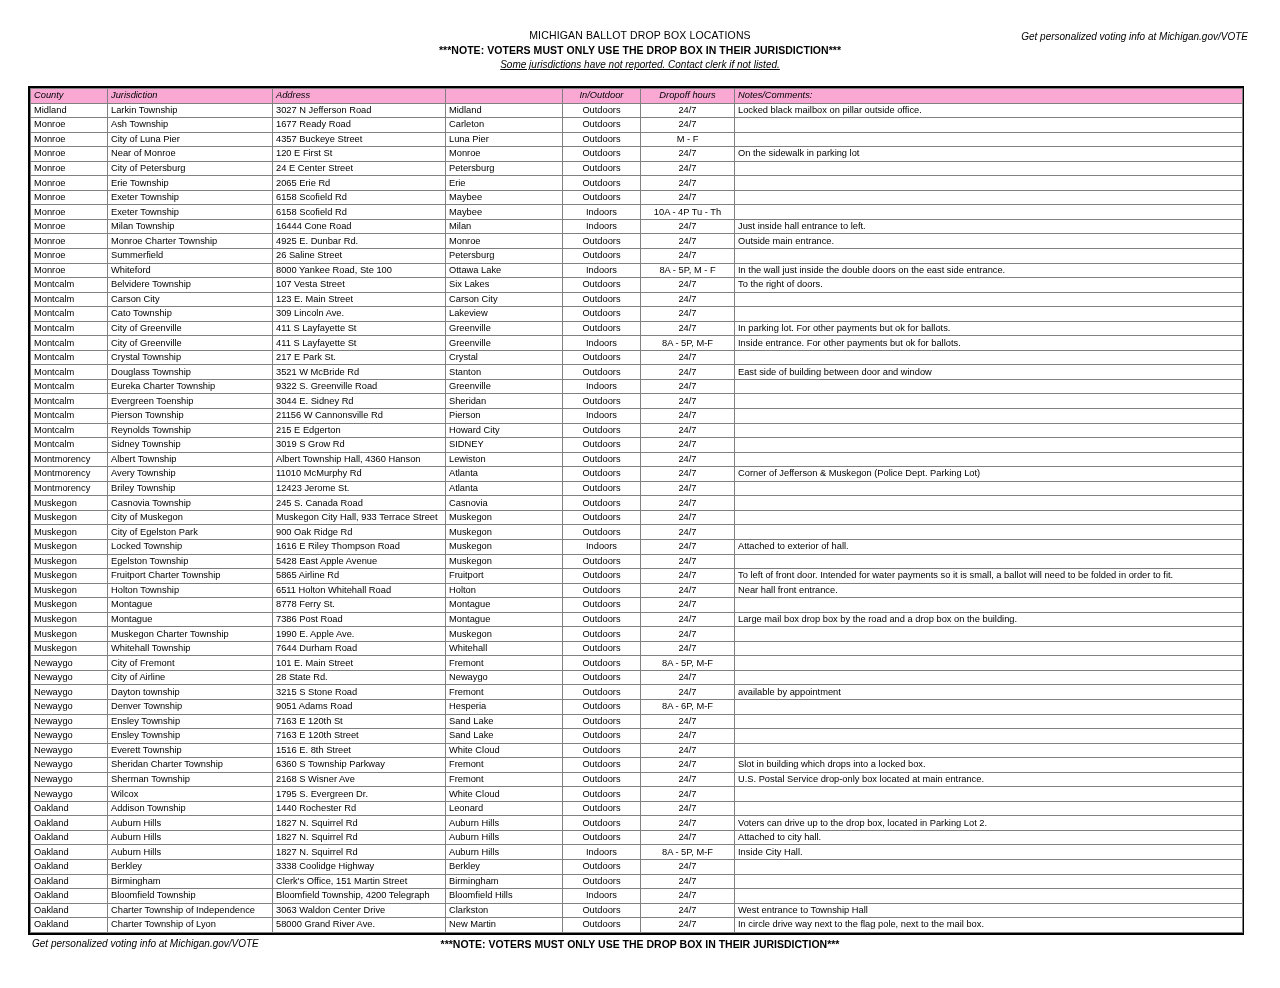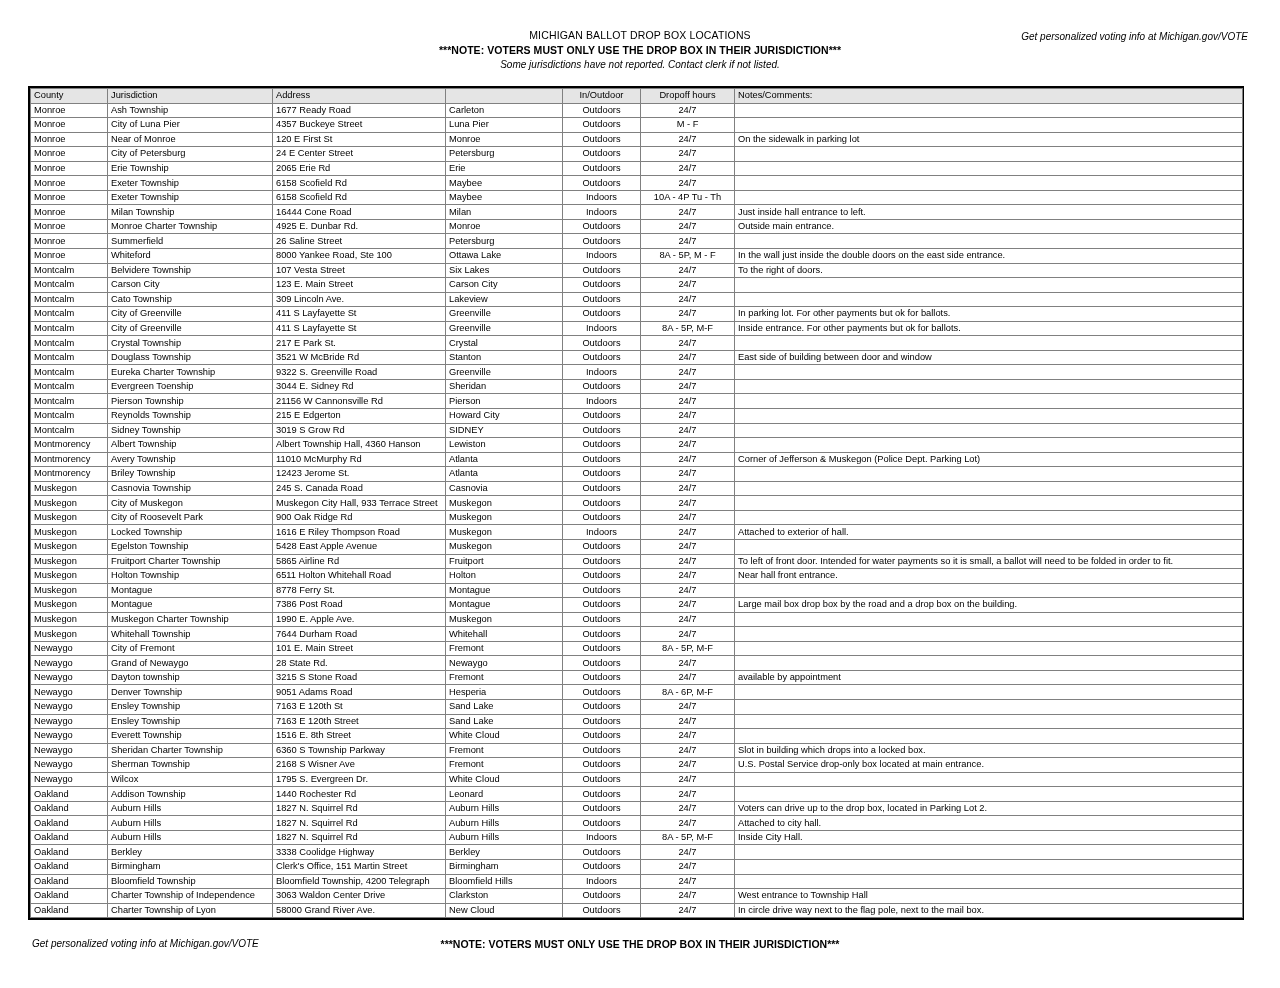--- a/index.html
+++ b/index.html
@@ -34,20 +34,21 @@
     letter-spacing: 0.15px;
   }
   .title-note {
     font-size: 10.5px;
     font-weight: bold;
     letter-spacing: 0.05px;
   }
   .title-sub {
     font-size: 10px;
     font-style: italic;
+    text-decoration: underline;
   }
   .header-right {
     position: absolute;
     right: 32px;
     top: 31px;
     font-size: 10px;
     font-style: italic;
     white-space: nowrap;
   }
 
@@ -78,22 +79,23 @@
     padding: 0 1px 0 3px;
     height: 13.55px;
     line-height: 13px;
     overflow: hidden;
     white-space: nowrap;
     vertical-align: middle;
     font-weight: normal;
     text-align: left;
   }
   table.droptable thead th {
-    background: #e5e5e5;
+    background: #f9a8d4;
     font-size: 9.3px;
+    font-style: italic;
   }
   table.droptable td.center,
   table.droptable th.center {
     text-align: center;
     padding-left: 0;
     padding-right: 0;
   }
 
   
   .table-wrap {
@@ -156,20 +158,29 @@
         <th>Jurisdiction</th>
         <th>Address</th>
         <th></th>
         <th class="center">In/Outdoor</th>
         <th class="center">Dropoff hours</th>
         <th>Notes/Comments:</th>
       </tr>
     </thead>
     <tbody id="table-body">
         <tr>
+          <td>Midland</td>
+          <td>Larkin Township</td>
+          <td>3027 N Jefferson Road</td>
+          <td>Midland</td>
+          <td class="center">Outdoors</td>
+          <td class="center">24/7</td>
+          <td>Locked black mailbox on pillar outside office.</td>
+        </tr>
+        <tr>
           <td>Monroe</td>
           <td>Ash Township</td>
           <td>1677 Ready Road</td>
           <td>Carleton</td>
           <td class="center">Outdoors</td>
           <td class="center">24/7</td>
           <td></td>
         </tr>
         <tr>
           <td>Monroe</td>
@@ -409,21 +420,21 @@
           <td>Muskegon</td>
           <td>City of Muskegon</td>
           <td>Muskegon City Hall, 933 Terrace Street</td>
           <td>Muskegon</td>
           <td class="center">Outdoors</td>
           <td class="center">24/7</td>
           <td></td>
         </tr>
         <tr>
           <td>Muskegon</td>
-          <td>City of Roosevelt Park</td>
+          <td>City of Egelston Park</td>
           <td>900 Oak Ridge Rd</td>
           <td>Muskegon</td>
           <td class="center">Outdoors</td>
           <td class="center">24/7</td>
           <td></td>
         </tr>
         <tr>
           <td>Muskegon</td>
           <td>Locked Township</td>
           <td>1616 E Riley Thompson Road</td>
@@ -499,21 +510,21 @@
           <td>Newaygo</td>
           <td>City of Fremont</td>
           <td>101 E. Main Street</td>
           <td>Fremont</td>
           <td class="center">Outdoors</td>
           <td class="center">8A - 5P, M-F</td>
           <td></td>
         </tr>
         <tr>
           <td>Newaygo</td>
-          <td>Grand of Newaygo</td>
+          <td>City of Airline</td>
           <td>28 State Rd.</td>
           <td>Newaygo</td>
           <td class="center">Outdoors</td>
           <td class="center">24/7</td>
           <td></td>
         </tr>
         <tr>
           <td>Newaygo</td>
           <td>Dayton township</td>
           <td>3215  S Stone Road</td>
@@ -654,21 +665,21 @@
           <td>3063 Waldon Center Drive</td>
           <td>Clarkston</td>
           <td class="center">Outdoors</td>
           <td class="center">24/7</td>
           <td>West entrance to Township Hall</td>
         </tr>
         <tr>
           <td>Oakland</td>
           <td>Charter Township of Lyon</td>
           <td>58000 Grand River Ave.</td>
-          <td>New Cloud</td>
+          <td>New Martin</td>
           <td class="center">Outdoors</td>
           <td class="center">24/7</td>
           <td>In circle drive way next to the flag pole, next to the mail box.</td>
         </tr>
       </tbody>
   </table>
 </div>
 
 <div class="page-footer">
   <div class="footer-left">Get personalized voting info at Michigan.gov/VOTE</div>

